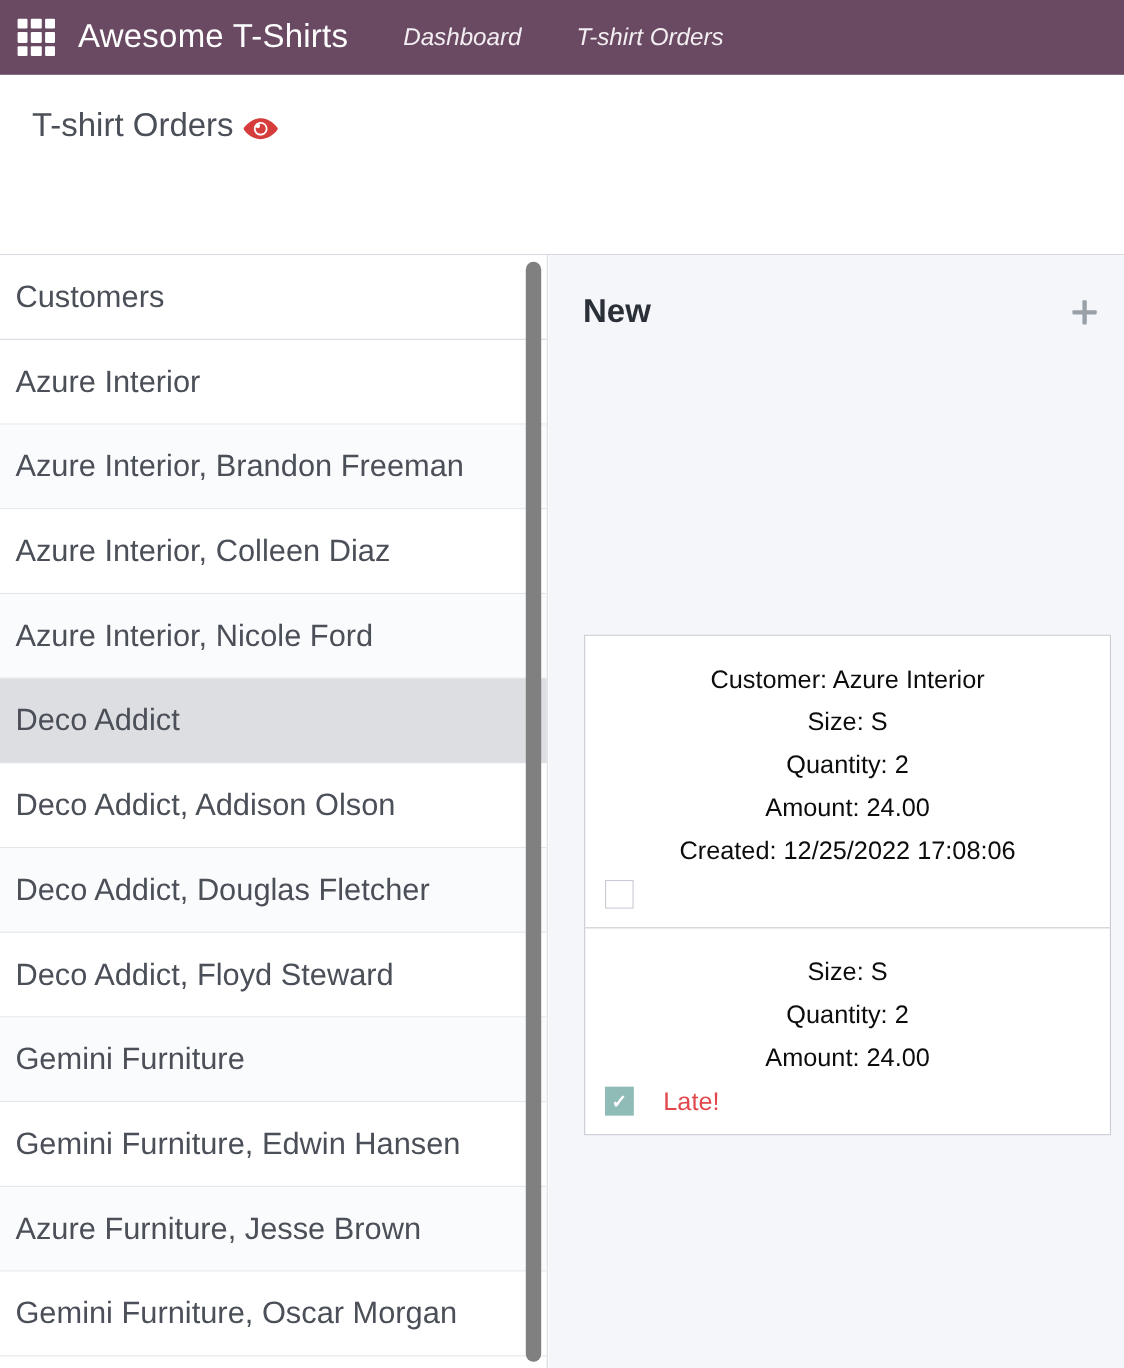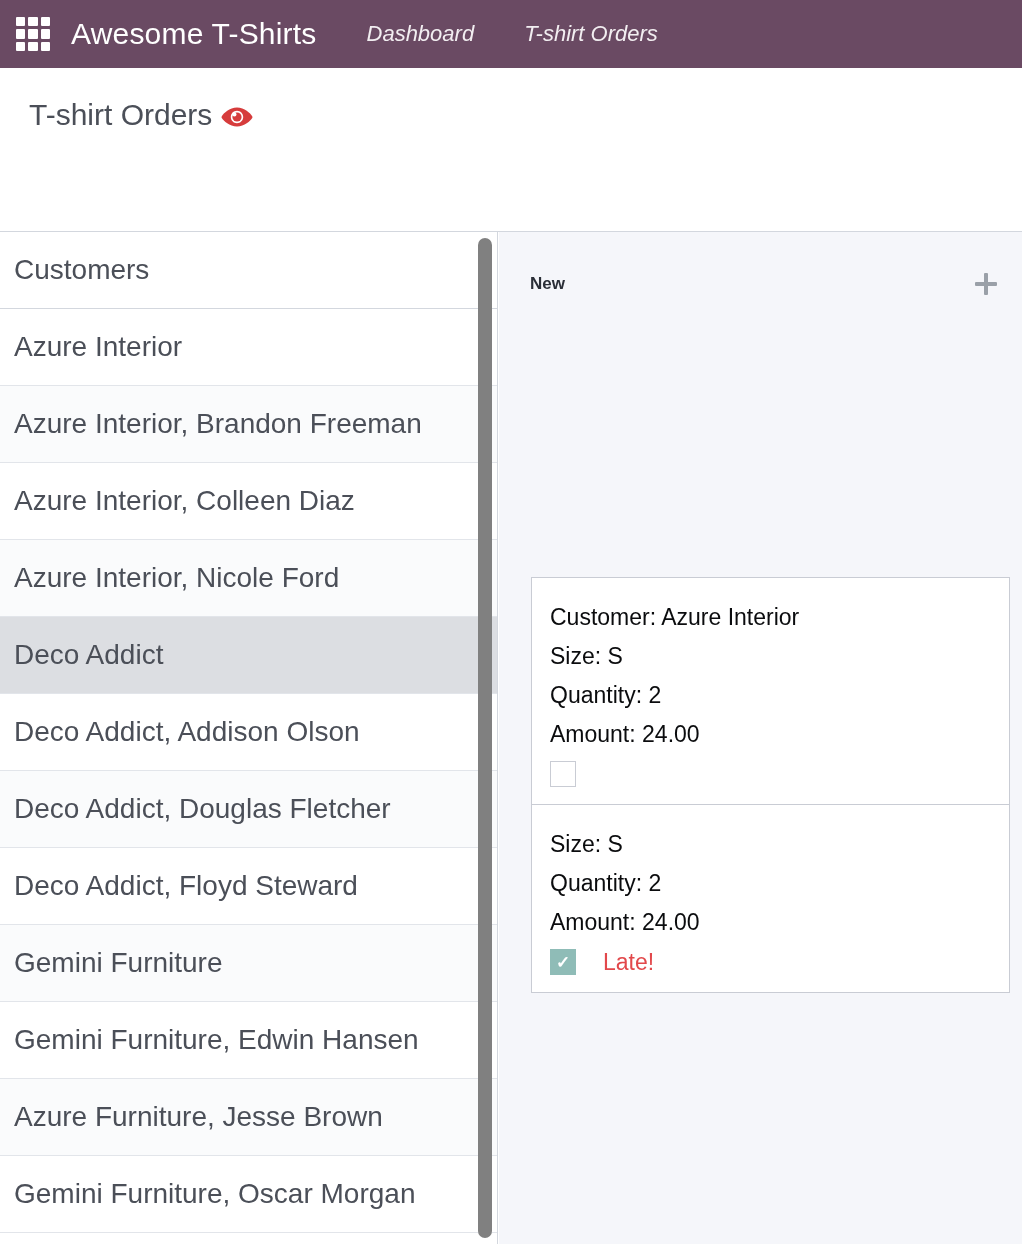--- a/index.html
+++ b/index.html
@@ -175,21 +175,21 @@
   .kanban-column-header {
     position: absolute;
     top: 32px; left: 31px;
     width: 471px;
     height: 40px;
     display: flex;
     align-items: center;
     justify-content: space-between;
   }
   .kanban-column-title {
-    font-size: 17px;
+    font-size: 30px;
     font-weight: 700;
     color: #2b2f38;
     white-space: nowrap;
   }
   .kanban-add-button {
     width: 30px;
     height: 30px;
     position: relative;
     cursor: pointer;
   }
@@ -213,20 +213,21 @@
   .kanban-card-stack {
     position: absolute;
     top: 346px; left: 531px;
     width: 479px;
   }
   .kanban-card {
     background: #ffffff;
     border: 1px solid #c9ccd4;
     padding: 20px 18px 16px 18px;
     margin-top: -1px;
+    text-align: center;
   }
   .kanban-card-line {
     font-size: 23px;
     line-height: 39px;
     color: #0b0c0e;
     white-space: nowrap;
   }
   .card-footer {
     display: flex;
     align-items: center;
@@ -326,20 +327,21 @@
     </div>
   </div>
 
   <div class="kanban-card-stack">
 
     <div class="kanban-card">
       <div class="kanban-card-line">Customer: Azure Interior</div>
       <div class="kanban-card-line">Size: S</div>
       <div class="kanban-card-line">Quantity: 2</div>
       <div class="kanban-card-line">Amount: 24.00</div>
+      <div class="kanban-card-line">Created: 12/25/2022 17:08:06</div>
       <div class="card-footer">
         <span class="checkbox">
           
         </span>
         <span class="late-label"></span>
       </div>
     </div>
 
     <div class="kanban-card">
       <div class="kanban-card-line">Size: S</div>

